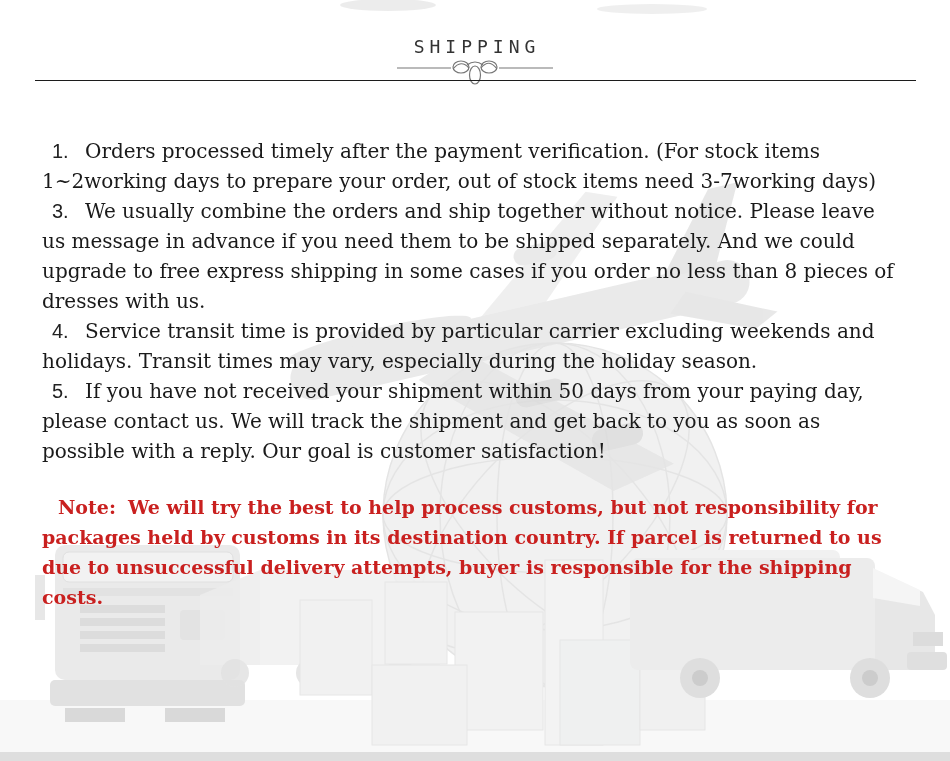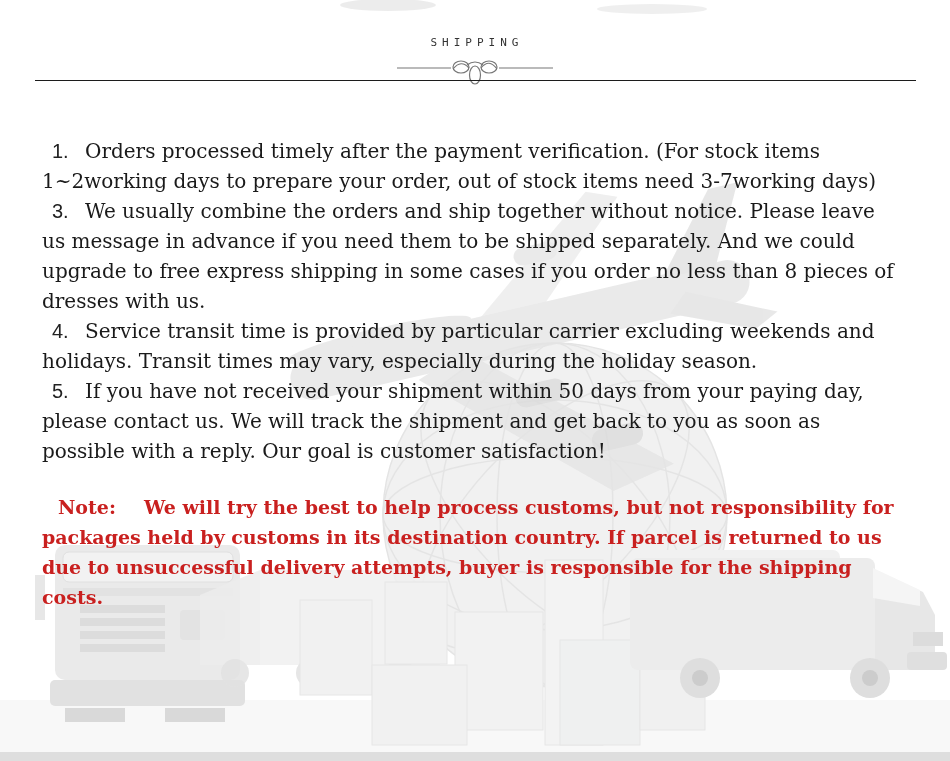--- a/index.html
+++ b/index.html
@@ -14,21 +14,21 @@
     background:#ffffff;
     font-family:"DejaVu Serif","Liberation Serif",serif;
   }
   
   .bg-layer{position:absolute;inset:0;z-index:0;}
   
   .header-title{
     position:absolute;left:4px;right:0;top:36px;z-index:2;
     text-align:center;
     font-family:"DejaVu Sans Mono","Liberation Mono",monospace;
-    font-size:11px;letter-spacing:5px;color:var(--c-title);
+    font-size:18px;letter-spacing:5px;color:var(--c-title);
   }
   .flourish{position:absolute;left:395px;top:56px;z-index:2;}
   .rule{
     position:absolute;left:35px;right:34px;top:80px;height:0;z-index:2;
     border-top:1.5px solid var(--c-rule);
   }
   
   .main{
     position:absolute;left:42px;right:48px;top:136px;z-index:1;
     font-size:20px;line-height:30px;color:var(--c-text);
@@ -37,21 +37,21 @@
   .num{
     font-family:"Liberation Sans","DejaVu Sans",sans-serif;
     font-size:20px;font-weight:300;color:#222;
     display:inline-block;min-width:18px;margin-right:15px;text-indent:0;
   }
   .red{color:var(--c-red);}
   .note{
     margin:26px 0 0 0;text-indent:16px;
     color:var(--c-red);font-weight:bold;font-size:19px;line-height:30px;
   }
-  .note-label{margin-right:28px;}
+  .note-label{margin-right:12px;}
 </style>
 </head>
 <body>
 
 <svg class="bg-layer" width="950" height="761" viewBox="0 0 950 761" xmlns="http://www.w3.org/2000/svg">
 
   <g>
     <ellipse cx="388" cy="5" rx="48" ry="6" fill="#d9d9d9" opacity="0.5"></ellipse>
     <ellipse cx="652" cy="9" rx="55" ry="5" fill="#e0e0e0" opacity="0.5"></ellipse>
   </g>

